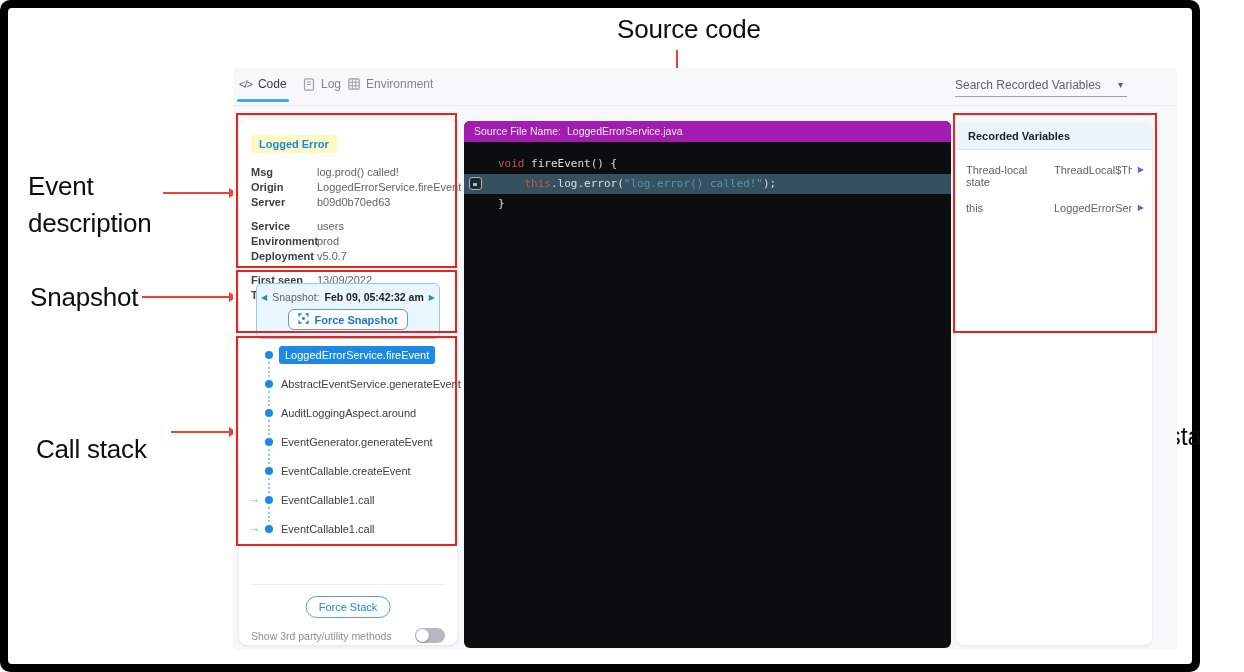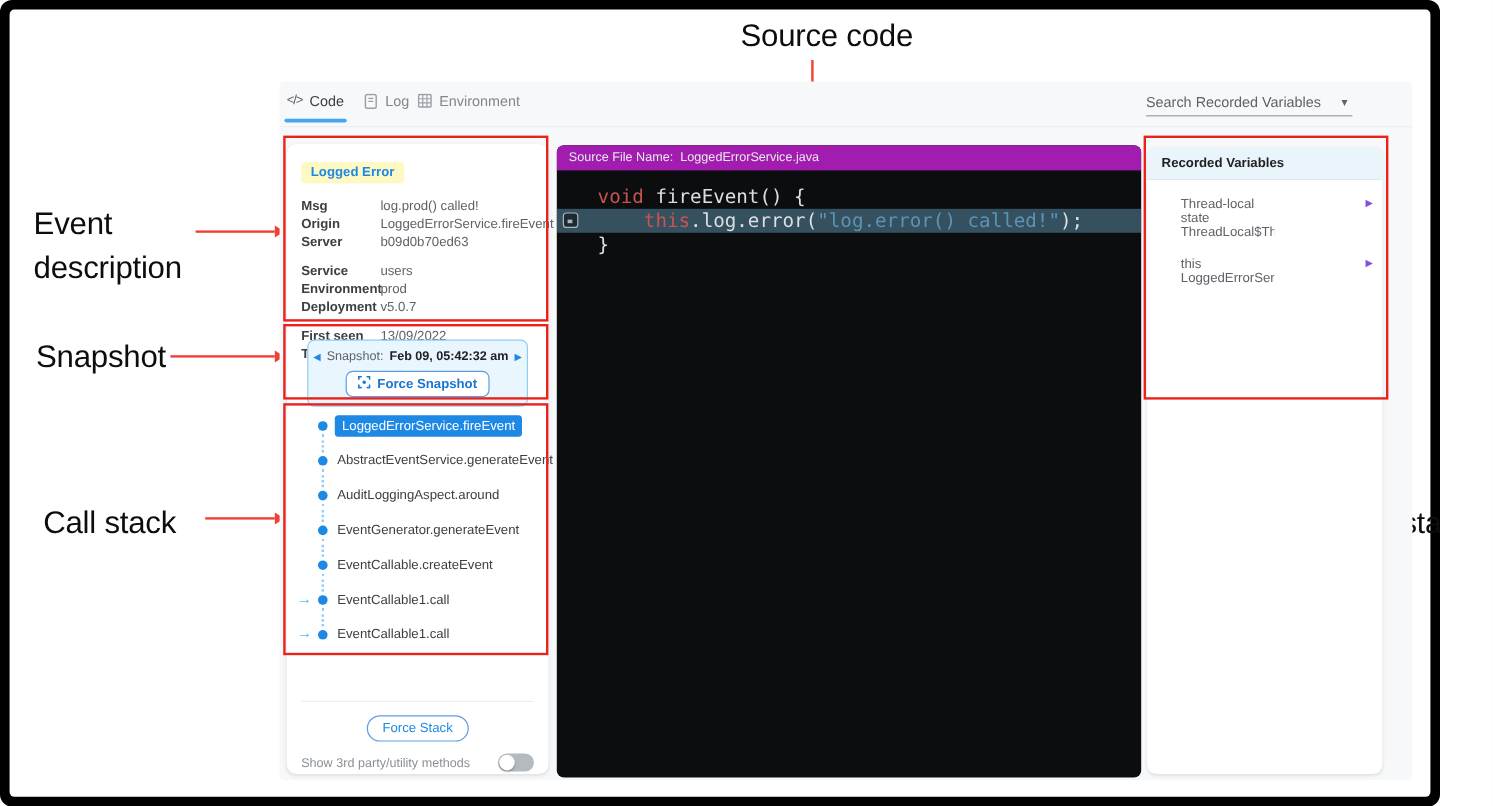--- a/index.html
+++ b/index.html
@@ -5,21 +5,21 @@
   * { margin:0; padding:0; box-sizing:border-box; }
   body { font-family:"Liberation Sans", sans-serif; background:#fff; }
   .page { position:relative; width:1200px; height:672px; background:#000; border-radius:10px; overflow:hidden; }
   .canvas { position:absolute; left:8px; top:8px; right:8px; bottom:8px; background:#fff; border-radius:4px; }
 
   
   .ann { position:absolute; color:#0d0d0d; font-size:26px; font-weight:500; letter-spacing:-0.2px; }
   .ann-source { left:596px; top:6px; width:170px; text-align:center; }
   .ann-event { left:20px; top:160px; width:170px; line-height:37px; }
   .ann-snapshot { left:22px; top:274px; }
-  .ann-callstack { left:28px; top:412px;text-align:right; }
+  .ann-callstack { left:28px; top:426px;text-align:right; }
   .ann-vars { left:942px; top:414px; width:296px; font-size:25px; }
 
   .rbox { position:absolute; border:2px solid #e8231e; }
   .rline { position:absolute; background:#ef4136; }
   .rline-h { height:2px; }
   .rline-v { width:2px; }
   .ahead { position:absolute; width:0; height:0; }
   .ahead-right { border-top:5px solid transparent; border-bottom:5px solid transparent; border-left:8px solid #ef4136; }
   .ahead-down { border-left:5px solid transparent; border-right:5px solid transparent; border-top:8px solid #ef4136; }
   .ahead-up { border-left:5px solid transparent; border-right:5px solid transparent; border-bottom:8px solid #ef4136; }
@@ -72,31 +72,31 @@
   .copy-btn { position:absolute; left:50%; transform:translateX(-50%); top:476px; background:#fff; border:1.5px solid #5c9ce6; border-radius:14px; color:#1e88e5; font-size:11px; padding:4px 12px; cursor:pointer; white-space:nowrap; }
   .toggle-row { position:absolute; left:12px; right:12px; top:508px; display:flex; align-items:center; justify-content:space-between; }
   .toggle-label { font-size:10.5px; color:#8a9097; }
   .toggle { position:relative; width:30px; height:15px; background:#b4bac0; border-radius:8px; cursor:pointer; flex:none; }
   .knob { position:absolute; left:1px; top:1px; width:13px; height:13px; background:#fff; border-radius:50%; box-shadow:0 1px 2px rgba(0,0,0,.3); }
 
   
   .code-panel { position:absolute; left:231px; top:53px; width:487px; height:527px; background:#0c0d0f; border-radius:6px; overflow:hidden; }
   .code-header { height:21px; background:#a21caf; color:#e8eaed; font-size:10.5px; line-height:21px; padding-left:10px; }
   .code-header .fname { margin-left:6px; }
-  .code-body { font-family:"DejaVu Sans Mono", monospace; font-size:16px; line-height:20px; color:#dcdfe2; padding-top:12px; }
+  .code-body { font-family:"DejaVu Sans Mono", monospace; font-size:11px; line-height:20px; color:#dcdfe2; padding-top:12px; }
   .cline { padding-left:34px; white-space:pre; }
   .cline.hl { background:#35505f; position:relative; }
   .kw { color:#c75450; }
   .str { color:#5b94b5; }
   .gutter-ico { position:absolute; left:5px; top:3px; width:13px; height:13px; border:1.5px solid #aeb4ba; border-radius:3px; background:#1b2b33; }
   .gutter-ico::after { content:""; position:absolute; left:3px; top:5px; width:4px; height:3px; background:#aeb4ba; }
 
   
   .rv-header { height:27px; background:#e9f5fb; border-bottom:1px solid #dcebf3; border-radius:8px 8px 0 0; font-size:11px; font-weight:700; color:#202124; line-height:27px; padding-left:12px; }
-  .rv-row { position:relative; display:flex; font-size:11px; color:#5f6368; margin-top:14px; padding-left:28px; cursor:pointer;flex-direction:column; }
+  .rv-row { position:relative; display:flex; font-size:11px; color:#5f6368; margin-top:14px; padding-left:10px; cursor:pointer; }
   .rv-name { width:88px; flex:none; }
   .rv-type { width:78px; flex:none; white-space:nowrap; overflow:hidden; }
   .rv-exp { position:absolute; right:8px; top:1px; color:#8153d7; font-size:8px; }
 </style>
 </head>
 <body>
 
 <div class="page">
   <div class="canvas">
 

